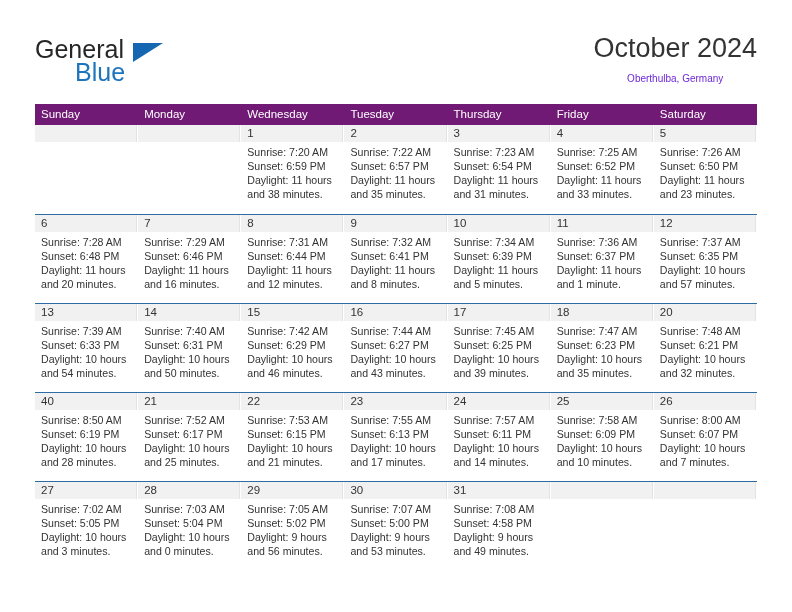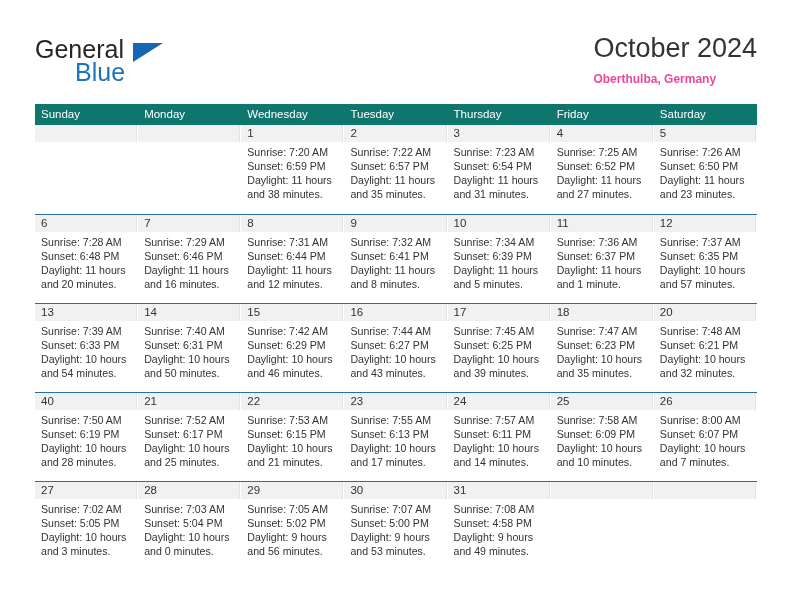--- a/index.html
+++ b/index.html
@@ -65,48 +65,47 @@
     font-size: 25px;
     color: #1d74bd;
     line-height: 26px;
     font-family: Liberation Sans, sans-serif;
   }
 
   .title-block {
     position: absolute;
     right: 35px;
     top: 32px;
-    text-align: left;
+    text-align: center;
   }
   .cal-title {
     font-size: 27px;
     color: #333333;
     line-height: 32px;
     white-space: nowrap;
   }
   .cal-subtitle {
     margin-top: 6px;
-    font-size: 12px;
-    color: #ec4899;
+    font-size: 10px;
+    color: #6d28d9;
     line-height: 18px;
     white-space: nowrap;
-    font-weight: bold;
   }
 
   
   .calendar {
     position: absolute;
     left: 35px;
     top: 104px;
     width: 722px;
   }
 
   .dow-row {
     display: flex;
-    background: #0f766e;
+    background: #701a75;
     height: 21px;
   }
   .dow-cell {
     flex: 1 1 0;
     color: #ffffff;
     font-size: 11.5px;
     line-height: 21px;
     padding-left: 6px;
     box-sizing: border-box;
     white-space: nowrap;
@@ -244,21 +243,21 @@
             </div>
           </div>
           <div class="day-cell">
             <div class="day-num-band">
               <span class="day-num">4</span>
             </div>
             <div class="day-body">
               <div class="day-line">Sunrise: 7:25 AM</div>
               <div class="day-line">Sunset: 6:52 PM</div>
               <div class="day-line">Daylight: 11 hours</div>
-              <div class="day-line">and 27 minutes.</div>
+              <div class="day-line">and 33 minutes.</div>
             </div>
           </div>
           <div class="day-cell">
             <div class="day-num-band">
               <span class="day-num">5</span>
             </div>
             <div class="day-body">
               <div class="day-line">Sunrise: 7:26 AM</div>
               <div class="day-line">Sunset: 6:50 PM</div>
               <div class="day-line">Daylight: 11 hours</div>
@@ -423,21 +422,21 @@
               <div class="day-line">and 32 minutes.</div>
             </div>
           </div>
         </div>
         <div class="week">
           <div class="day-cell">
             <div class="day-num-band">
               <span class="day-num">40</span>
             </div>
             <div class="day-body">
-              <div class="day-line">Sunrise: 7:50 AM</div>
+              <div class="day-line">Sunrise: 8:50 AM</div>
               <div class="day-line">Sunset: 6:19 PM</div>
               <div class="day-line">Daylight: 10 hours</div>
               <div class="day-line">and 28 minutes.</div>
             </div>
           </div>
           <div class="day-cell">
             <div class="day-num-band">
               <span class="day-num">21</span>
             </div>
             <div class="day-body">

